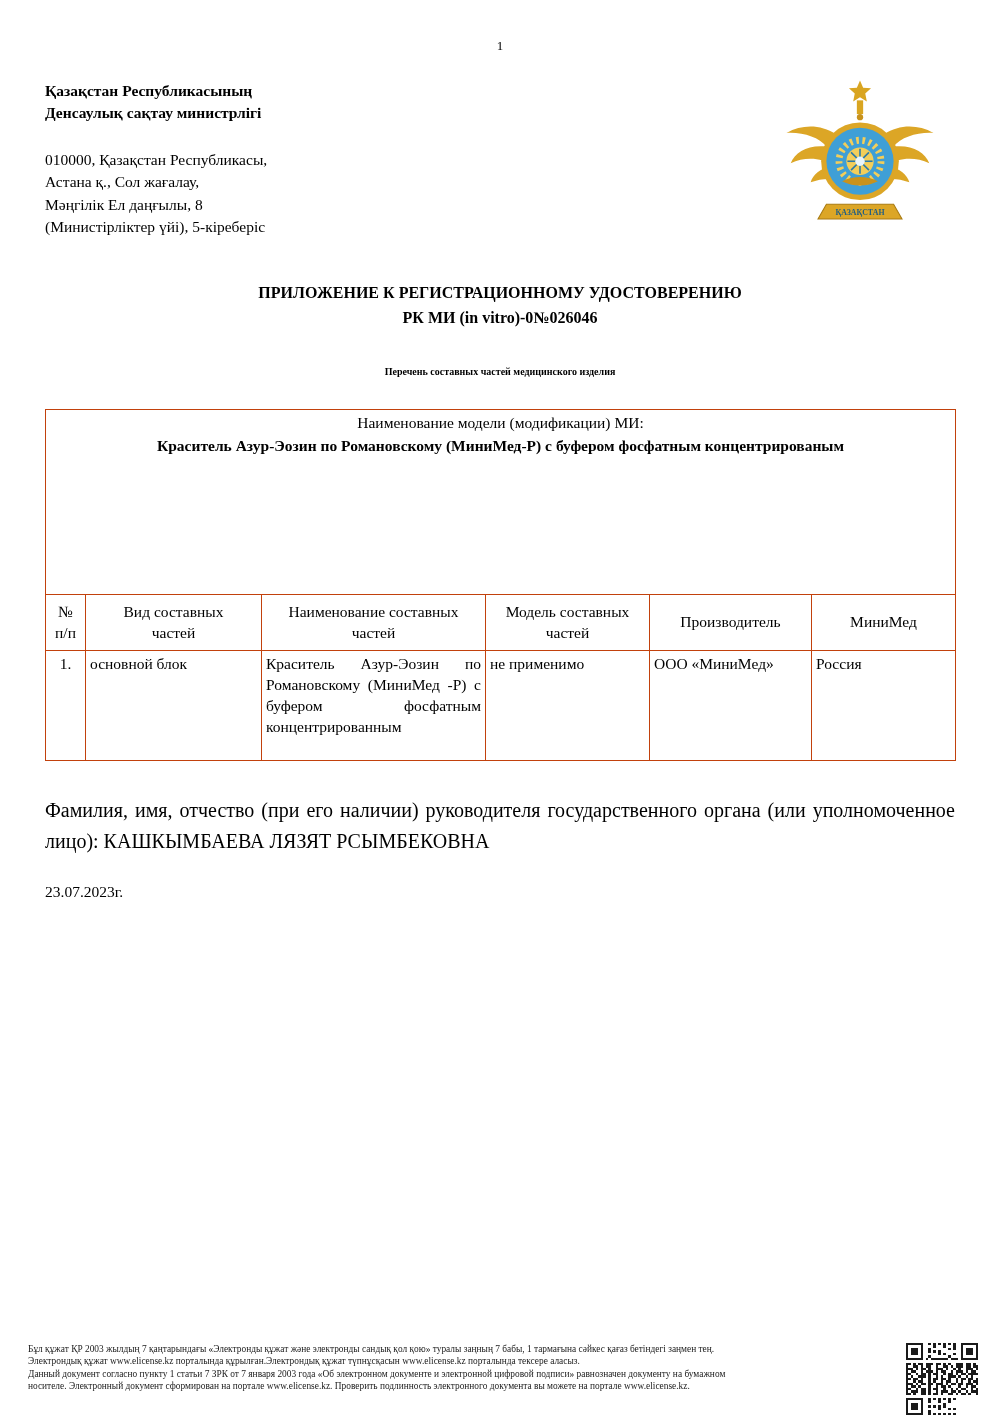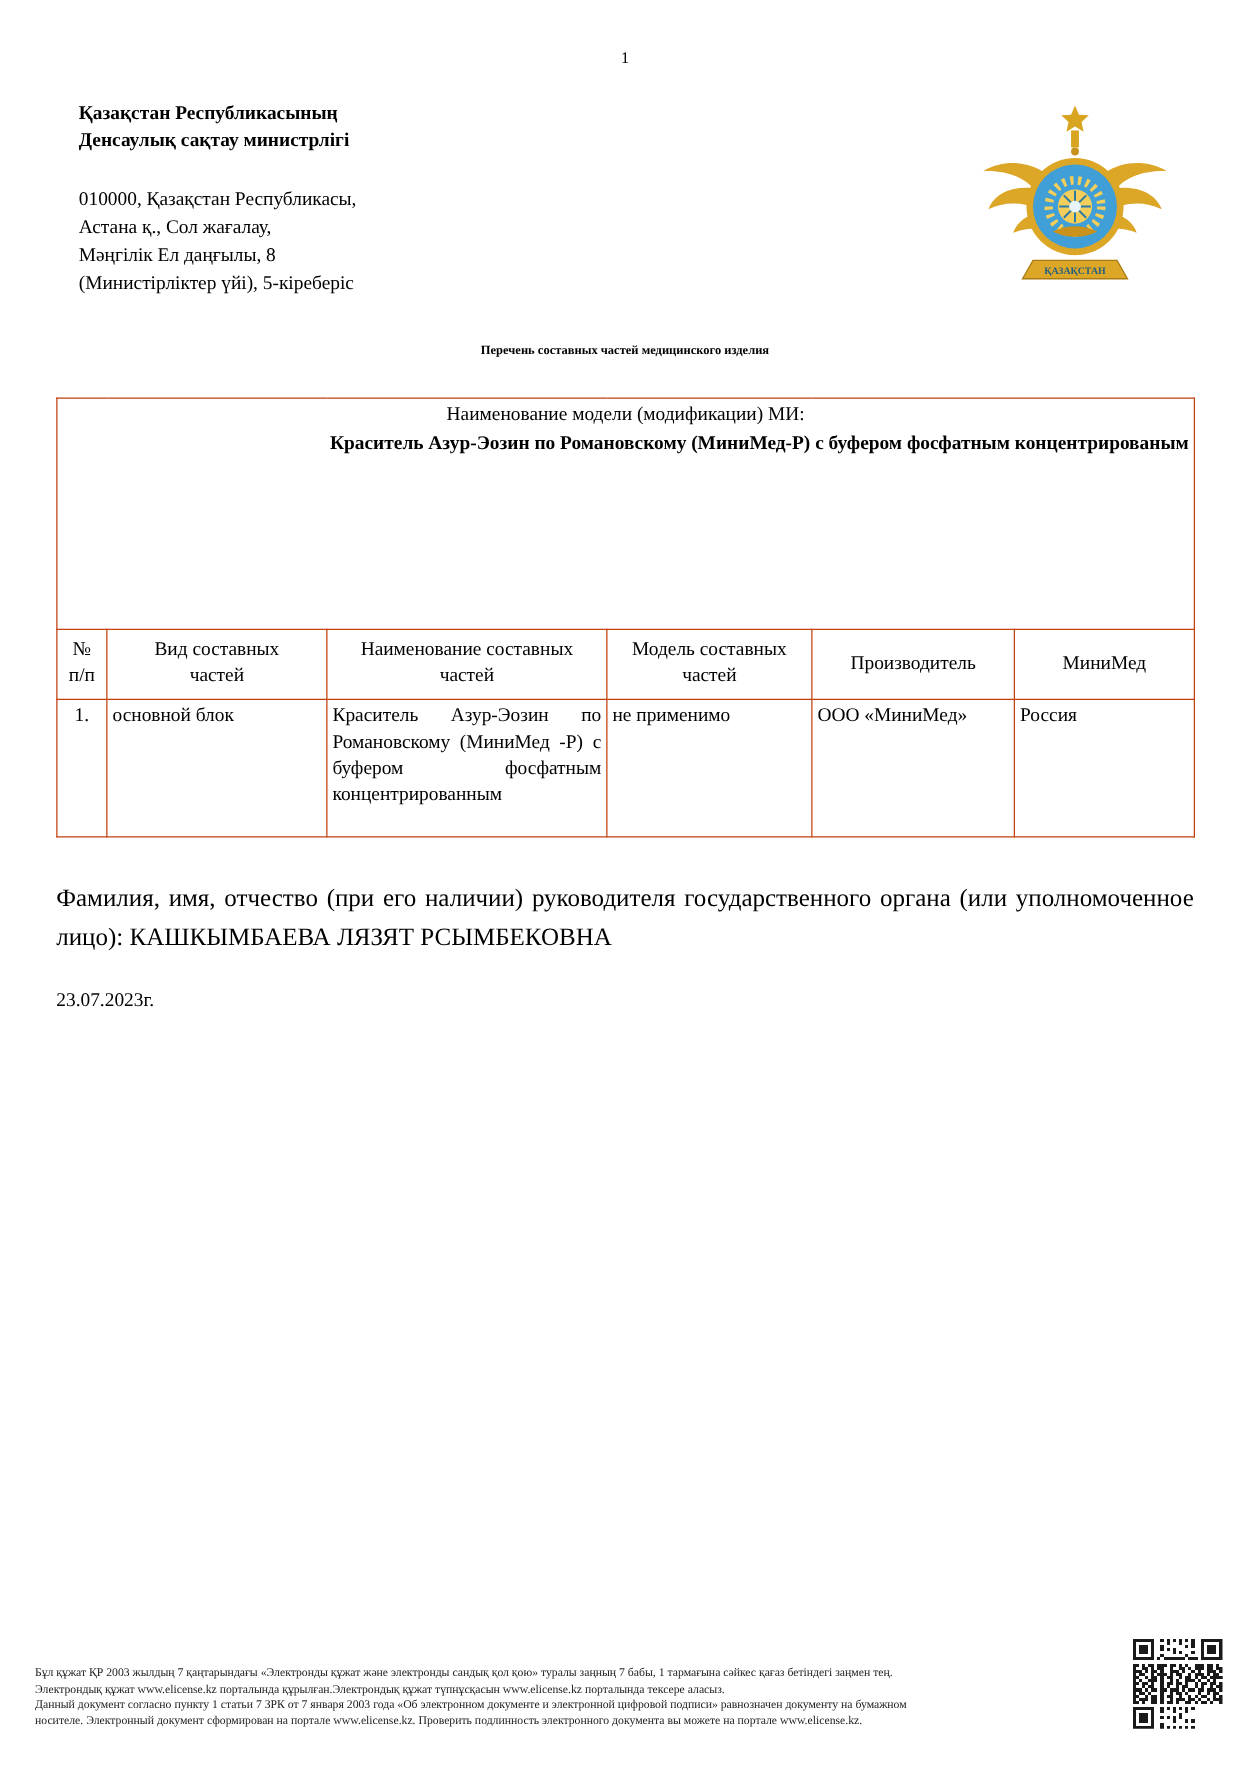--- a/index.html
+++ b/index.html
@@ -9,21 +9,21 @@
     width:1000px; height:1415px;
     margin:0 auto;
     background:#ffffff;
     color:#000;
     font-family:"Liberation Serif","DejaVu Serif",serif;
     padding:38px 45px;
     overflow:hidden;
   }
   .page-number { text-align:center; font-size:13px; margin-bottom:26px; }
 
-  .header { display:flex; justify-content:space-between; align-items:flex-end;margin-left:18px; }
+  .header { display:flex; justify-content:space-between; align-items:center; }
   .header-col { width:330px; font-size:15.5px; line-height:1.45; }
   .header-col.right { text-align:right; }
   .ministry { font-weight:bold; white-space:pre-line; }
   .address { margin-top:24px; white-space:pre-line; }
   .emblem-wrap { width:190px; display:flex; justify-content:center; margin-top:-6px; }
 
   .doc-title { text-align:center; font-weight:bold; font-size:16px; line-height:1.55; margin-top:42px; }
   .doc-subtitle { text-align:center; font-weight:bold; font-size:10px; margin-top:36px; }
 
   table.components-table {
@@ -35,21 +35,21 @@
   }
   .components-table td, .components-table th {
     border:1px solid #c2410c;
     padding:3px 4px;
     vertical-align:top;
     line-height:1.35;
     overflow:hidden;
   }
   .model-cell { height:185px; }
   .model-label { text-align:center; }
-  .model-value { text-align:right; font-weight:bold; margin-top:2px; }
+  .model-value { text-align:center; font-weight:bold; margin-top:2px; }
   .head-row th {
     font-weight:normal;
     text-align:center;
     vertical-align:middle;
     white-space:pre-line;
     height:56px;
   }
   .data-row td { height:110px; }
   .c-num { text-align:center; }
   .c-name { text-align:justify; }
@@ -57,24 +57,24 @@
   .signatory {
     margin-top:34px;
     font-size:20px;
     line-height:1.55;
     text-align:justify;
   }
   .doc-date { margin-top:26px; font-size:15.5px; }
 
   .footer {
     position:absolute;
-    left:28px; right:22px; bottom:32px;
+    left:28px; right:22px; bottom:0;
     display:flex;
     justify-content:space-between;
-    align-items:flex-end;
+    align-items:flex-start;
   }
   .footer-text {
     width:880px;
     font-size:9.4px;
     line-height:1.32;
     color:#1a1a1a;
   }
   .qr { width:72px; height:72px; flex:0 0 auto; margin-left:8px; }
 </style>
 </head>
@@ -125,20 +125,24 @@
         <path d="M126 198 q34 -16 68 0 q-15 8 -34 8 q-19 0 -34 -8 z" fill="#C8921C"></path>
 
         <path d="M96 242 h128 l16 28 H80 Z" fill="#DCA626"></path>
         <path d="M96 242 h128 l16 28 H80 Z" fill="none" stroke="#A97B12" stroke-width="2"></path>
         <text x="160" y="263" text-anchor="middle" font-size="15" font-weight="bold" fill="#1F5E84">ҚАЗАҚСТАН</text>
       </svg>
     </div>
 
   </div>
 
+  <div class="doc-title">
+    <div>ПРИЛОЖЕНИЕ К РЕГИСТРАЦИОННОМУ УДОСТОВЕРЕНИЮ</div>
+    <div>РК МИ (in vitro)-0№026046</div>
+  </div>
 
   <div class="doc-subtitle">Перечень составных частей медицинского изделия</div>
 
   <table class="components-table">
     <colgroup>
       <col style="width:40px">
       <col style="width:176px">
       <col style="width:224px">
       <col style="width:164px">
       <col style="width:162px">

